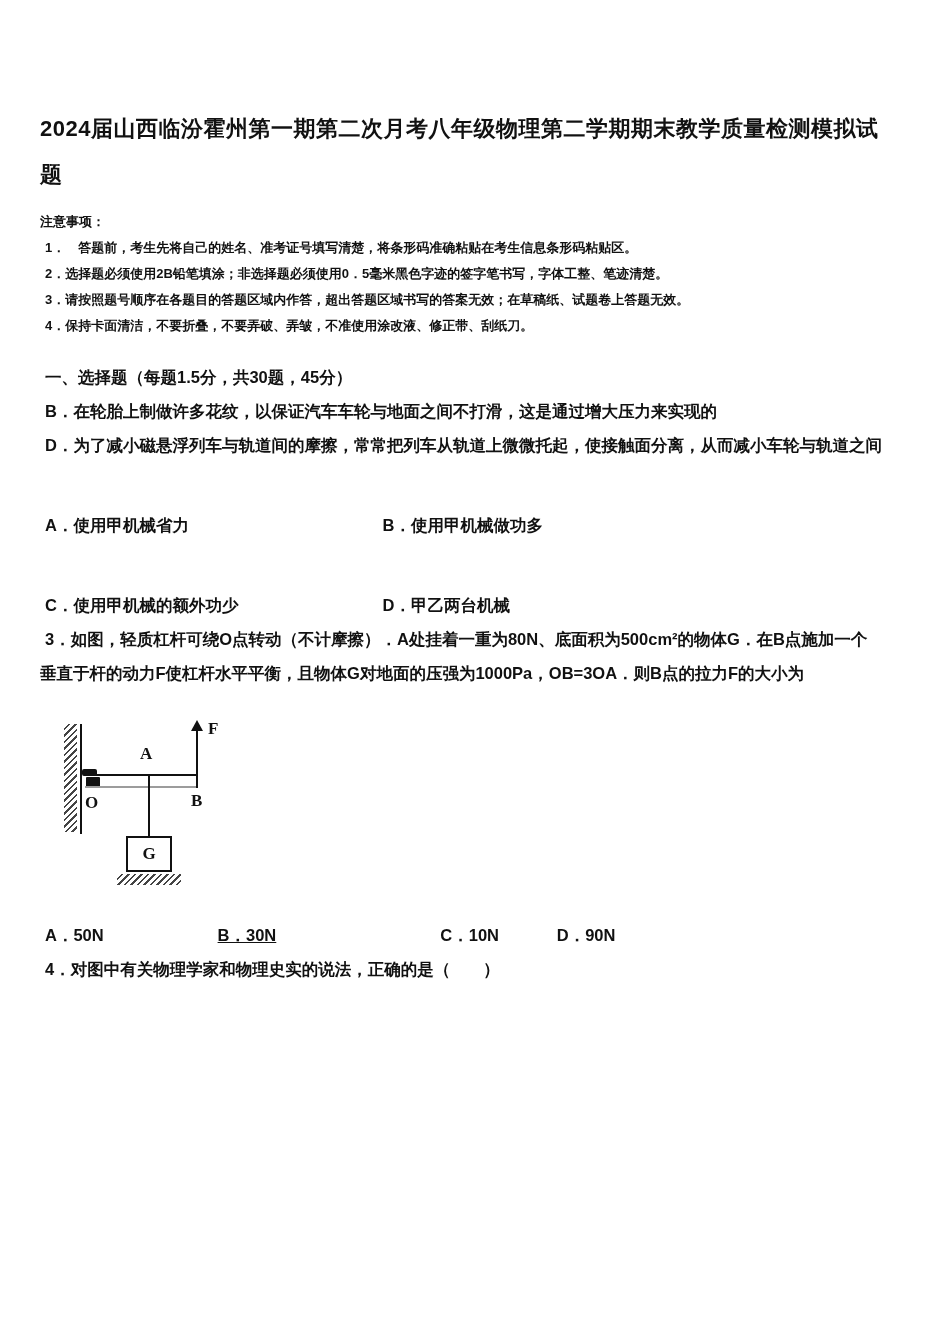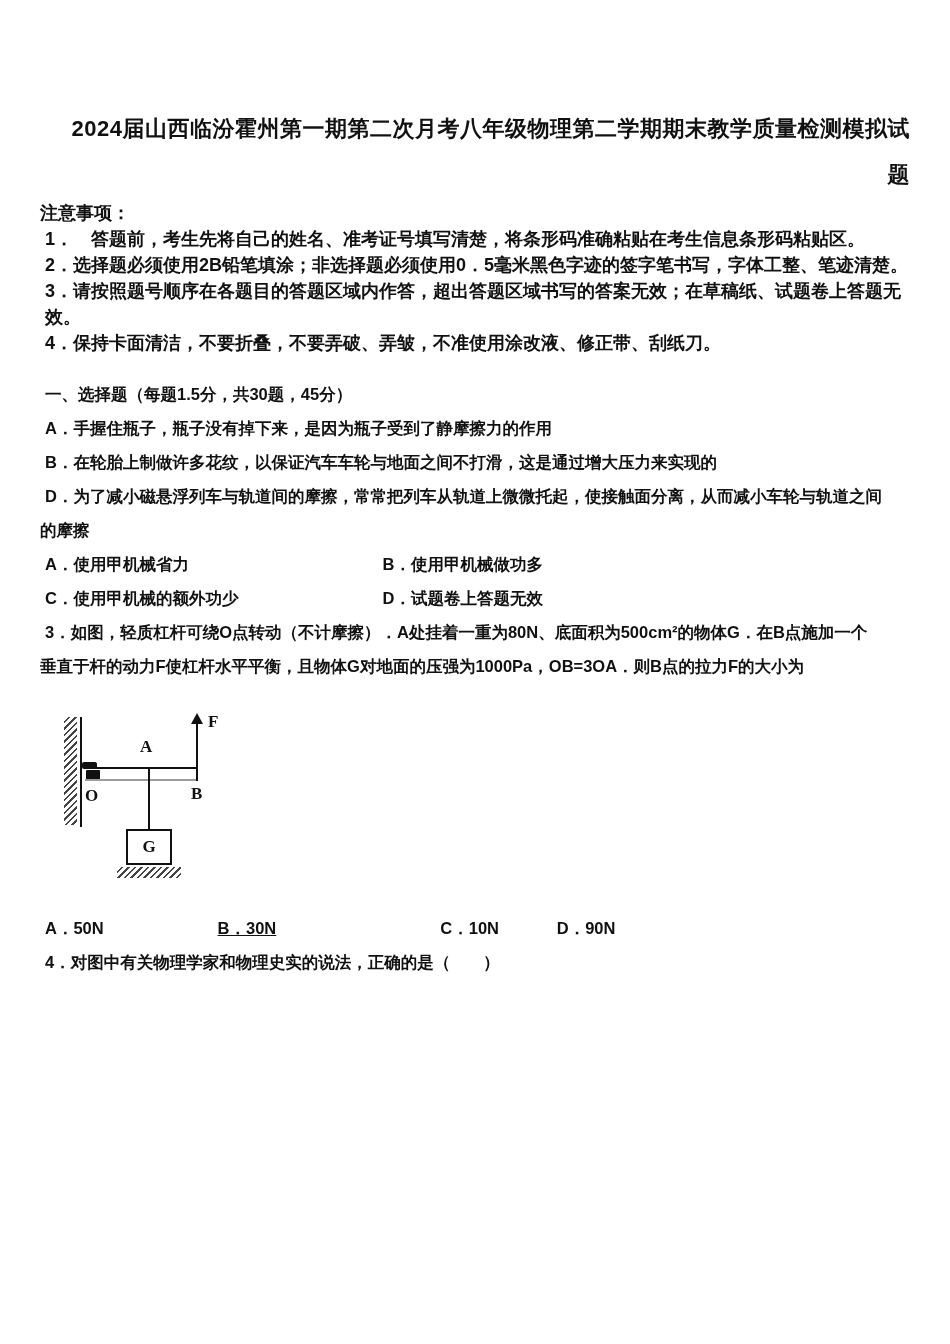--- a/index.html
+++ b/index.html
@@ -10,41 +10,41 @@
     color: #111111;
     overflow: hidden;
   }
   .page {
     width: 950px; height: 1344px;
     padding: 0 40px;
     background: #ffffff;
   }
   .title {
     margin-top: 106px;
-    text-align: right;
+    text-align: left;
     font-size: 22px;
     line-height: 46px;
     font-weight: 700;
     letter-spacing: 0.5px;
   }
   .notice {
-    margin-top: 2px;
-    font-size: 18px;
+    margin-top: 11px;
+    font-size: 13px;
     line-height: 26px;
     font-weight: 700;
   }
   .notice-item { padding-left: 5px; }
   .questions {
     margin-top: 21px;
     font-size: 16.5px;
     font-weight: 700;
   }
   .qline { line-height: 34px; padding-left: 5px; white-space: nowrap; }
   .qline.flush { padding-left: 0; }
-  .col-a { display: inline-block; width: 333px; }
+  .col-a { display: inline-block; width: 333px; margin-top: 46px; }
   .ans-a { display: inline-block; width: 168px; }
   .ans-b { display: inline-block; width: 165px; text-decoration: underline; }
   .ans-c { display: inline-block; width: 165px; text-align: center; }
 
   
   .figure {
     position: relative;
     width: 230px; height: 176px;
     margin: 28px 0 24px 22px;
     font-family: "Liberation Serif", serif;
@@ -98,32 +98,30 @@
     <div class="notice-item">1．　答题前，考生先将自己的姓名、准考证号填写清楚，将条形码准确粘贴在考生信息条形码粘贴区。</div>
     <div class="notice-item">2．选择题必须使用2B铅笔填涂；非选择题必须使用0．5毫米黑色字迹的签字笔书写，字体工整、笔迹清楚。</div>
     <div class="notice-item">3．请按照题号顺序在各题目的答题区域内作答，超出答题区域书写的答案无效；在草稿纸、试题卷上答题无效。</div>
     <div class="notice-item">4．保持卡面清洁，不要折叠，不要弄破、弄皱，不准使用涂改液、修正带、刮纸刀。</div>
   </div>
 
   <div class="questions">
 
     <div class="qline">一、选择题（每题1.5分，共30题，45分）</div>
 
-    <div class="qline">A．手握住瓶子，瓶子没有掉下来，是因为瓶子受到了静摩擦力的作用</div>
     <div class="qline">B．在轮胎上制做许多花纹，以保证汽车车轮与地面之间不打滑，这是通过增大压力来实现的</div>
     <div class="qline">D．为了减小磁悬浮列车与轨道间的摩擦，常常把列车从轨道上微微托起，使接触面分离，从而减小车轮与轨道之间</div>
-    <div class="qline flush">的摩擦</div>
 
     <div class="qline">
       <span class="col-a">A．使用甲机械省力</span>
       <span>B．使用甲机械做功多</span>
     </div>
     <div class="qline">
       <span class="col-a">C．使用甲机械的额外功少</span>
-      <span>D．试题卷上答题无效</span>
+      <span>D．甲乙两台机械</span>
     </div>
 
     <div class="qline">3．如图，轻质杠杆可绕O点转动（不计摩擦）．A处挂着一重为80N、底面积为500cm²的物体G．在B点施加一个</div>
     <div class="qline flush">垂直于杆的动力F使杠杆水平平衡，且物体G对地面的压强为1000Pa，OB=3OA．则B点的拉力F的大小为</div>
 
     <div class="figure">
       <div class="abs wall-hatch"></div>
       <div class="abs wall-line"></div>
       <div class="abs pivot-a"></div>
       <div class="abs pivot-b"></div>

